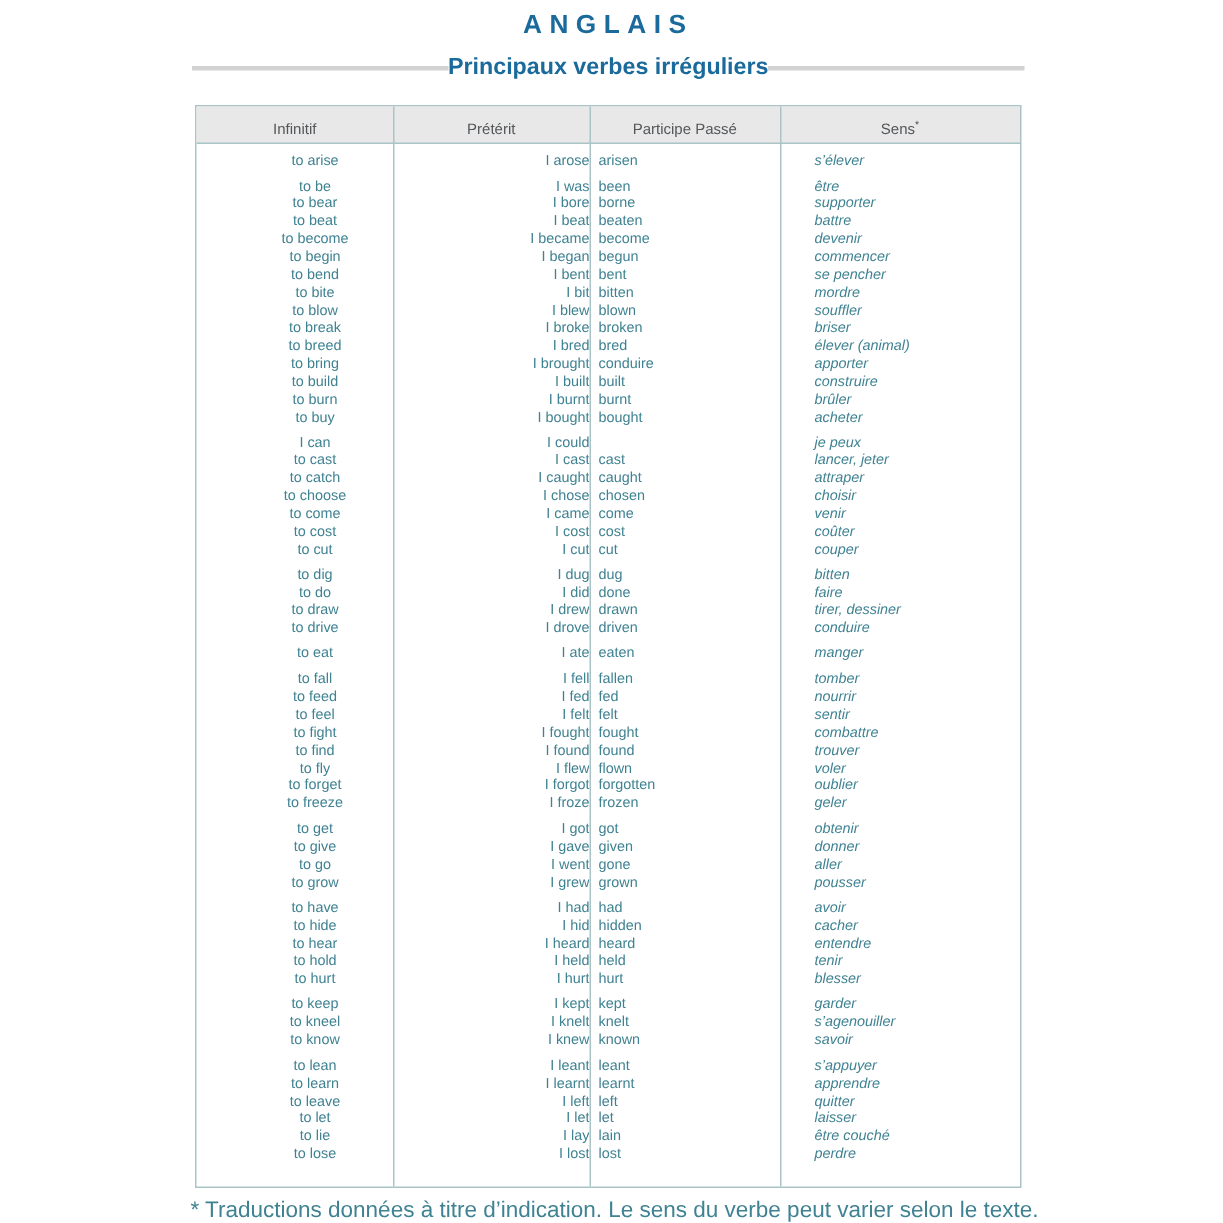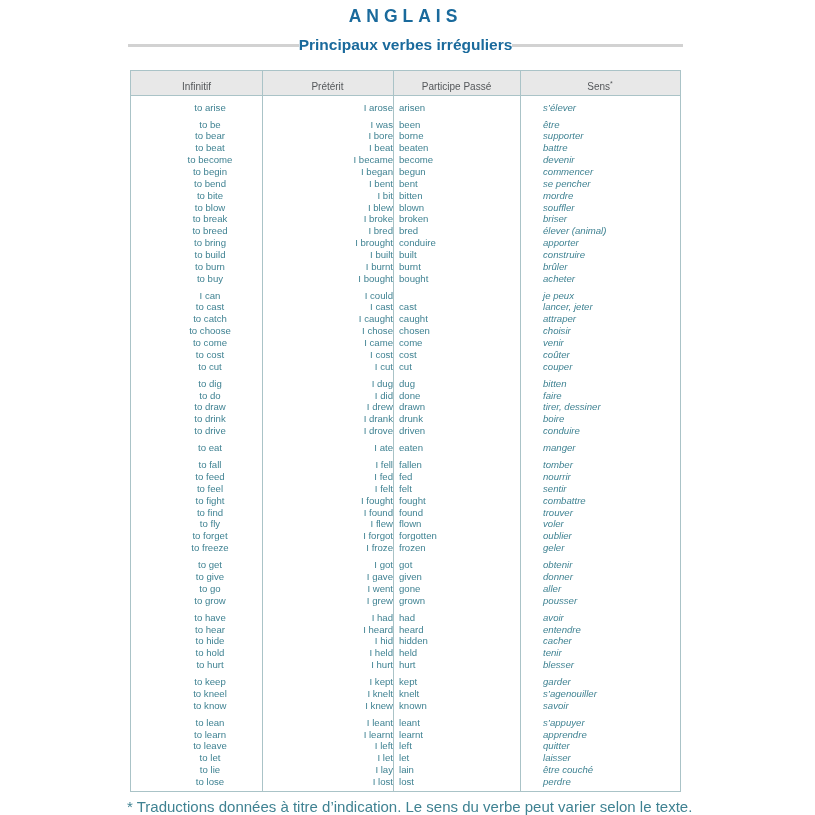--- a/index.html
+++ b/index.html
@@ -247,26 +247,20 @@
             <div class="cell c3">done</div>
             <div class="cell c4">faire</div>
           </div>
           <div class="row">
             <div class="cell c1">to draw</div>
             <div class="cell c2">I drew</div>
             <div class="cell c3">drawn</div>
             <div class="cell c4">tirer, dessiner</div>
           </div>
           <div class="row">
-            <div class="cell c1">to drink</div>
-            <div class="cell c2">I drank</div>
-            <div class="cell c3">drunk</div>
-            <div class="cell c4">boire</div>
-          </div>
-          <div class="row">
             <div class="cell c1">to drive</div>
             <div class="cell c2">I drove</div>
             <div class="cell c3">driven</div>
             <div class="cell c4">conduire</div>
           </div>
         </div>
         <div class="group">
           <div class="row">
             <div class="cell c1">to eat</div>
             <div class="cell c2">I ate</div>
@@ -351,32 +345,32 @@
           </div>
         </div>
         <div class="group">
           <div class="row">
             <div class="cell c1">to have</div>
             <div class="cell c2">I had</div>
             <div class="cell c3">had</div>
             <div class="cell c4">avoir</div>
           </div>
           <div class="row">
+            <div class="cell c1">to hide</div>
+            <div class="cell c2">I hid</div>
+            <div class="cell c3">hidden</div>
+            <div class="cell c4">cacher</div>
+          </div>
+          <div class="row">
             <div class="cell c1">to hear</div>
             <div class="cell c2">I heard</div>
             <div class="cell c3">heard</div>
             <div class="cell c4">entendre</div>
           </div>
           <div class="row">
-            <div class="cell c1">to hide</div>
-            <div class="cell c2">I hid</div>
-            <div class="cell c3">hidden</div>
-            <div class="cell c4">cacher</div>
-          </div>
-          <div class="row">
             <div class="cell c1">to hold</div>
             <div class="cell c2">I held</div>
             <div class="cell c3">held</div>
             <div class="cell c4">tenir</div>
           </div>
           <div class="row">
             <div class="cell c1">to hurt</div>
             <div class="cell c2">I hurt</div>
             <div class="cell c3">hurt</div>
             <div class="cell c4">blesser</div>

